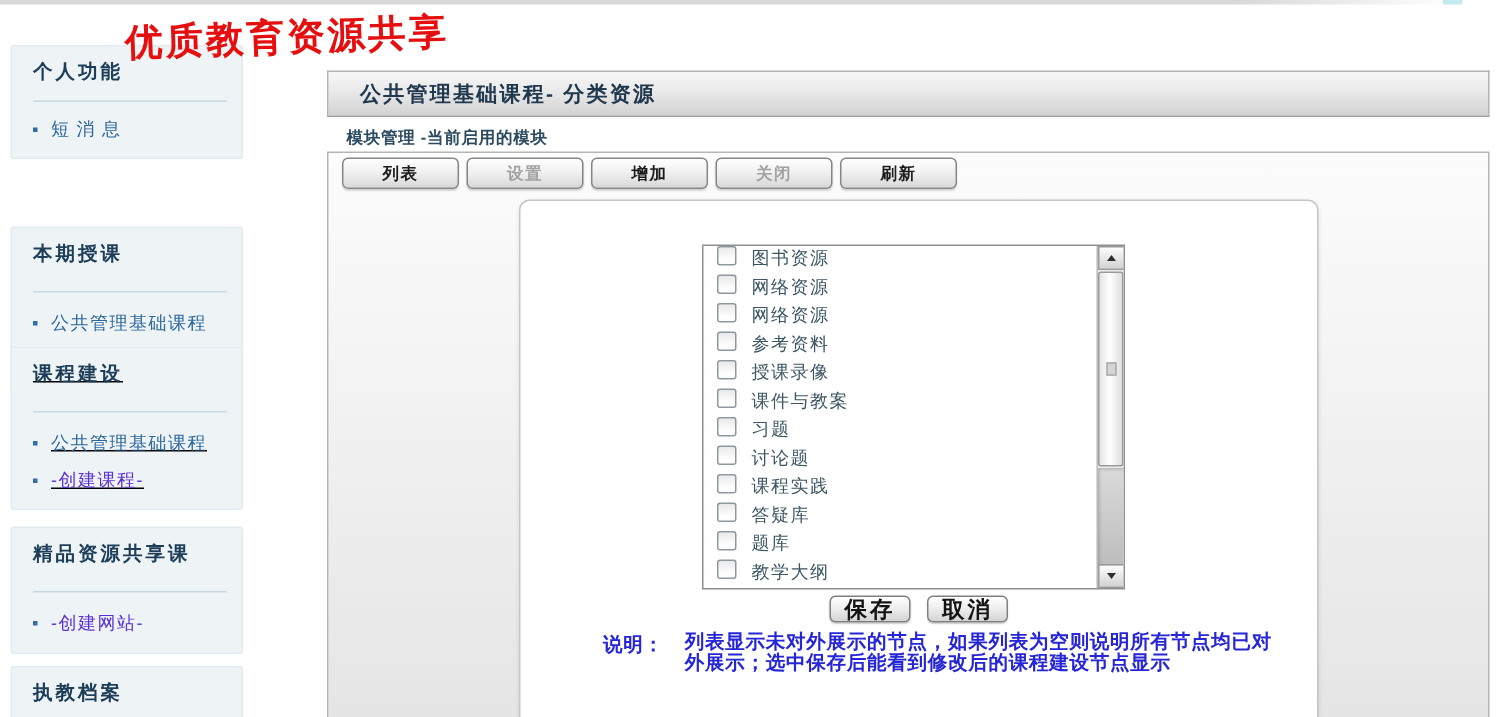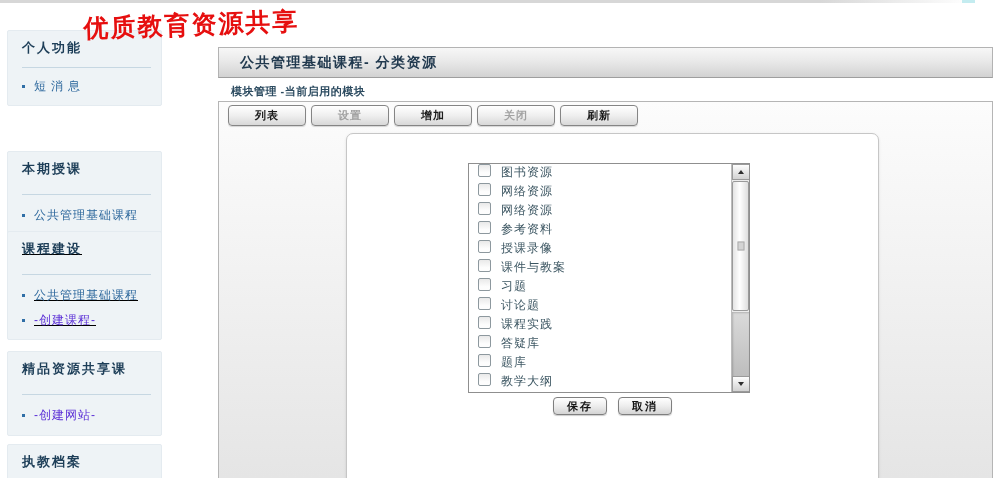--- a/index.html
+++ b/index.html
@@ -85,21 +85,21 @@
     width:7px; height:9px; background:#d4d4d4; border:1px solid #ababab; }
   .strack-low { position:absolute; left:0; top:148px; width:17px; height:65px;
     background:linear-gradient(180deg,#dadada,#bdbdbd);
     box-shadow:inset 1px 1px 2px rgba(0,0,0,0.18); }
 
   
   .action-row { position:absolute; left:0; top:263px; width:100%; display:flex;
     justify-content:center; gap:11px; }
   .abtn { width:54px; height:18px; border:1px solid #7f7f7f; border-radius:4px;
     background:linear-gradient(180deg,#ffffff 0%,#ededed 50%,#d4d4d4 100%);
-    font-family:inherit; font-size:11px; font-weight:bold; color:#141414; letter-spacing:2px;
+    font-family:inherit; font-size:15px; font-weight:bold; color:#141414; letter-spacing:2px;
     cursor:pointer; box-shadow:0 1px 1px rgba(0,0,0,0.2); line-height:15px; }
 
   
   .note { position:absolute; left:55px; top:287px; display:flex; color:var(--note-blue,#2626d6);
     font-weight:bold; font-size:13px; letter-spacing:0.5px; }
   .note-label { flex:none; }
   .note-lines { margin-left:14px; line-height:13.5px; }
 </style>
 </head>
 <body>
@@ -244,15 +244,22 @@
               <span class="arr"></span>
             </div>
         </div>
       </div>
 
       <div class="action-row">
         <button class="abtn">保存</button>
         <button class="abtn">取消</button>
       </div>
 
+      <div class="note">
+        <span class="note-label">说明：</span>
+        <div class="note-lines">
+          <div>列表显示未对外展示的节点，如果列表为空则说明所有节点均已对</div>
+          <div>外展示；选中保存后能看到修改后的课程建设节点显示</div>
+        </div>
+      </div>
     </div>
   </div>
 </div>
 
 </body></html>

